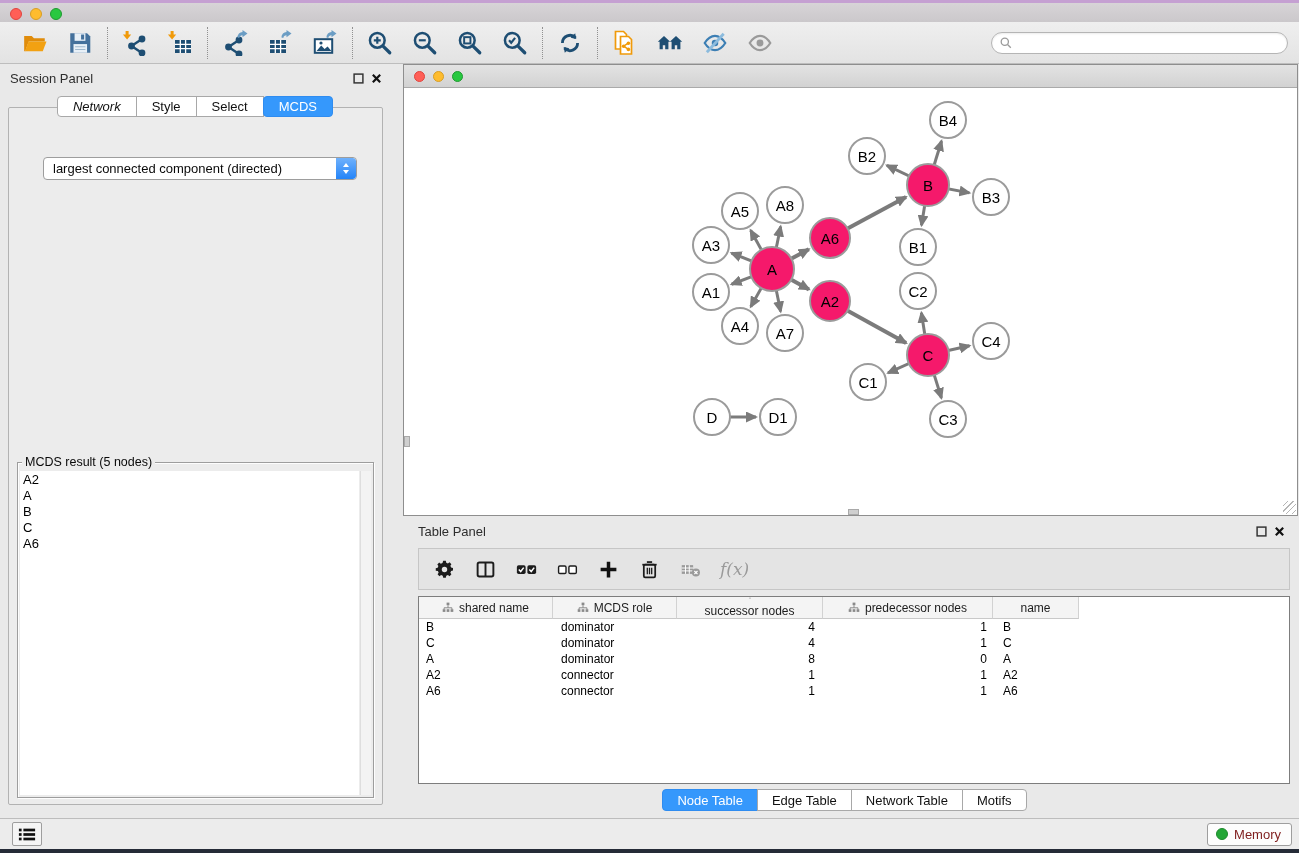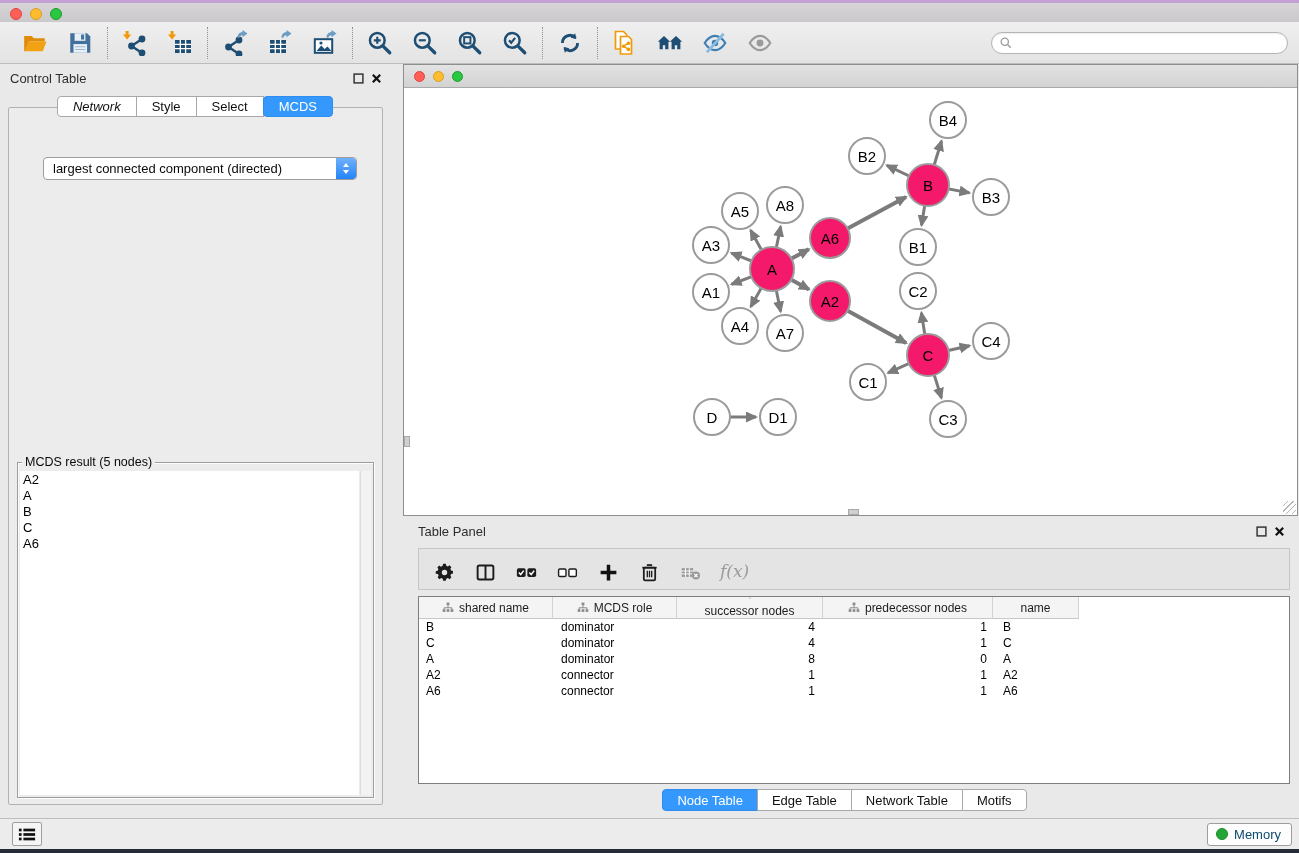--- a/index.html
+++ b/index.html
@@ -78,21 +78,21 @@
   .net-canvas svg { position:absolute; left:0; top:0; }
   .vthumb { position:absolute; left:0px; top:348px; width:6px; height:11px; background:#cfcfcf; border:1px solid #a9a9a9; }
   .hthumb { position:absolute; left:444px; bottom:0px; width:11px; height:6px; background:#cfcfcf; border:1px solid #a9a9a9; }
   .resize-grip { position:absolute; right:1px; bottom:1px; width:13px; height:13px;
     background:repeating-linear-gradient(135deg, transparent 0 3px, #b5b5b5 3px 4px); }
 
   
   .table-panel { position:absolute; left:390px; top:452px; right:0; bottom:0; background:#e9e9e9; }
   .tp-header { height:30px; display:flex; align-items:center; padding:0 14px 0 28px; }
   .tp-toolbar { margin:2px 9px 0 28px; height:42px; background:#e4e4e4; border:1px solid #c6c6c6;
-    display:flex; gap:19px; padding:12px 14px; }
+    display:flex; align-items:center; gap:19px; padding:0 14px; }
   .tp-toolbar .ticon { width:22px; height:22px; display:flex; align-items:center; justify-content:center; }
   .tp-toolbar svg { width:21px; height:21px; }
   .fx-label { font-family:"DejaVu Serif","Liberation Serif",serif; font-style:italic; font-size:17px; color:#9a9a9a; }
   .tbl { margin:6px 9px 0 28px; height:188px; background:#fff; border:1px solid #7d7d7d; overflow:hidden; }
   .tr-head { display:flex; height:22px; }
   .th { background:#f4f4f4; border-right:1px solid #d2d2d2; border-bottom:1px solid #c9c9c9;
     display:flex; align-items:center; justify-content:center; gap:5px; font-size:12px; color:#1c1c1c; }
   .tree-ico { width:12px; height:12px; }
   .tr { display:flex; height:16px; align-items:center; }
   .td { font-size:12px; color:#000; white-space:nowrap; overflow:hidden; }
@@ -106,21 +106,21 @@
   .bt-tab:first-child { border-radius:4px 0 0 4px; margin-left:0; }
   .bt-tab:last-child { border-radius:0 4px 4px 0; }
   .bt-tab.active { background:#3598fc; border-color:#2f8cf0; color:#fff; }
 
   
   .statusbar { position:absolute; left:0; right:0; top:818px; height:31px; background:#ececec;
     border-top:1px solid #bdbdbd; display:flex; align-items:center; padding:0 7px 0 12px; }
   .list-btn { width:30px; height:24px; background:#f5f5f5; border:1px solid #9e9e9e; border-radius:2px;
     display:flex; align-items:center; justify-content:center; }
   .memory-btn { margin-left:auto; height:23px; padding:0 10px 0 8px; background:#fdfdfd; border:1px solid #9e9e9e;
-    border-radius:3px; display:flex; align-items:center; gap:6px; font-size:13px; color:#0c4a6e; }
+    border-radius:3px; display:flex; align-items:center; gap:6px; font-size:13px; color:#7f1d1d; }
   .mem-dot { width:12px; height:12px; border-radius:50%; background:#23a636; border:1px solid #1d8a2c; }
   .desktop-strip { position:absolute; left:0; right:0; bottom:0; height:4px; background:#252b37; }
 </style>
 </head>
 <body>
 
 <div class="screen">
 
   <div class="titlebar">
     <div class="lights">
@@ -282,21 +282,21 @@
       <svg viewBox="0 0 14 14">
           <circle cx="5.6" cy="5.6" r="4.2" fill="none" stroke="#9a9a9a" stroke-width="1.5"></circle>
           <path d="M8.8 8.8 12.6 12.6" stroke="#9a9a9a" stroke-width="1.5"></path>
         </svg>
       <input type="text" placeholder="" style="">
     </div>
   </div>
 
   <div class="control-panel">
     <div class="cp-header">
-      <span class="panel-title">Control Table</span>
+      <span class="panel-title">Session Panel</span>
       <span class="panel-ctl">
         <svg viewBox="0 0 12 12">
             <rect x="1.2" y="1.2" width="9.6" height="9.6" fill="none" stroke="#333" stroke-width="1.6"></rect>
           </svg>
         <svg viewBox="0 0 12 12">
             <path d="M2 2l8 8M10 2l-8 8" stroke="#111" stroke-width="2.4"></path>
           </svg>
       </span>
     </div>
     <div class="cp-tabs">

